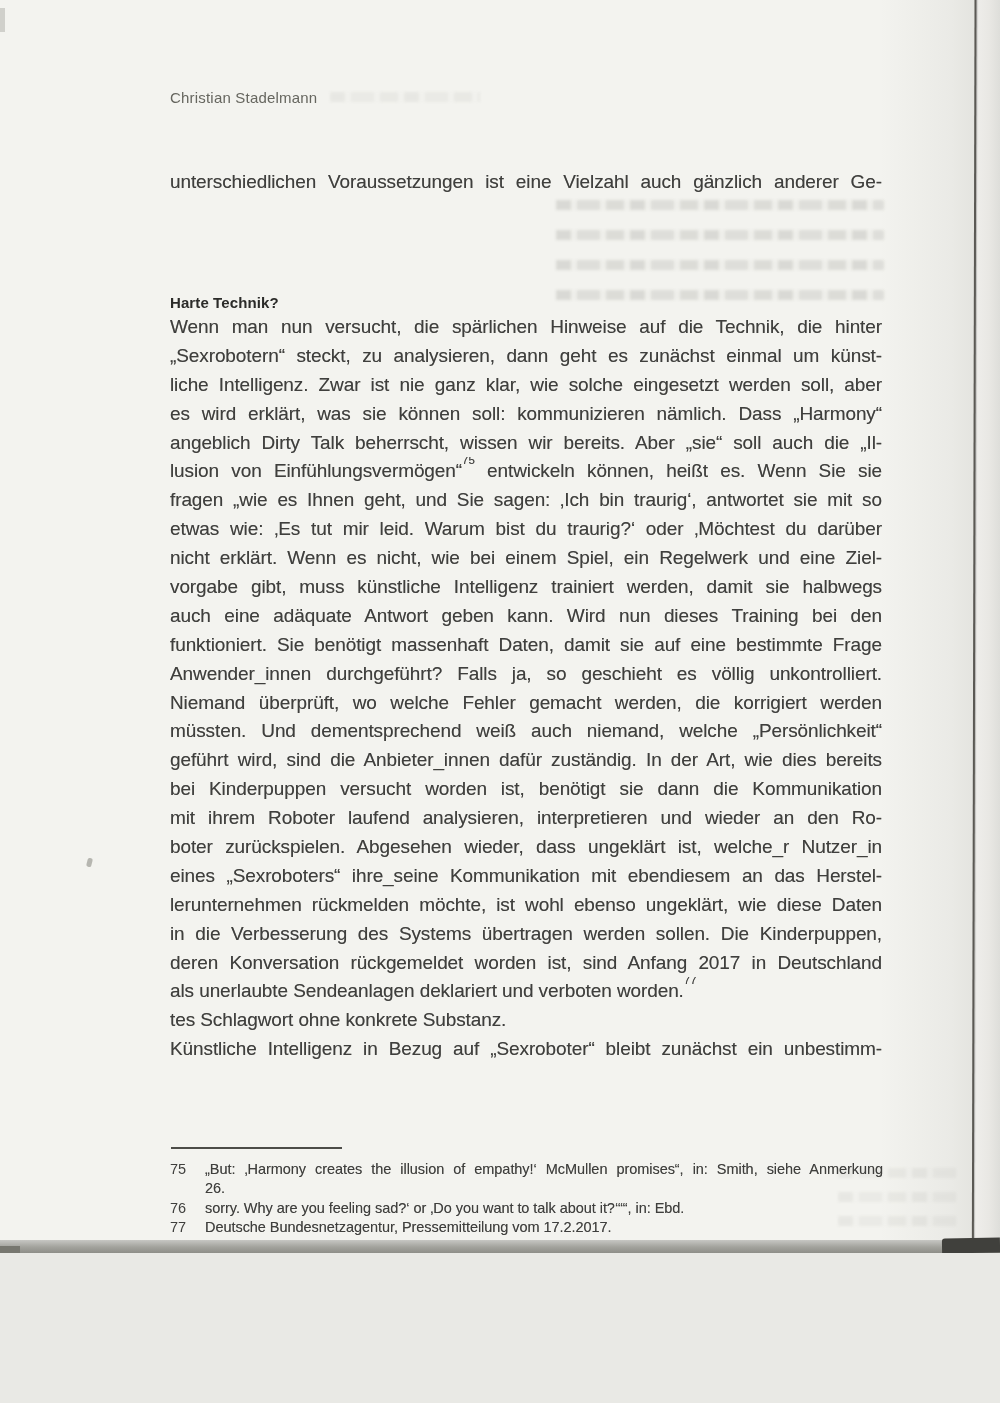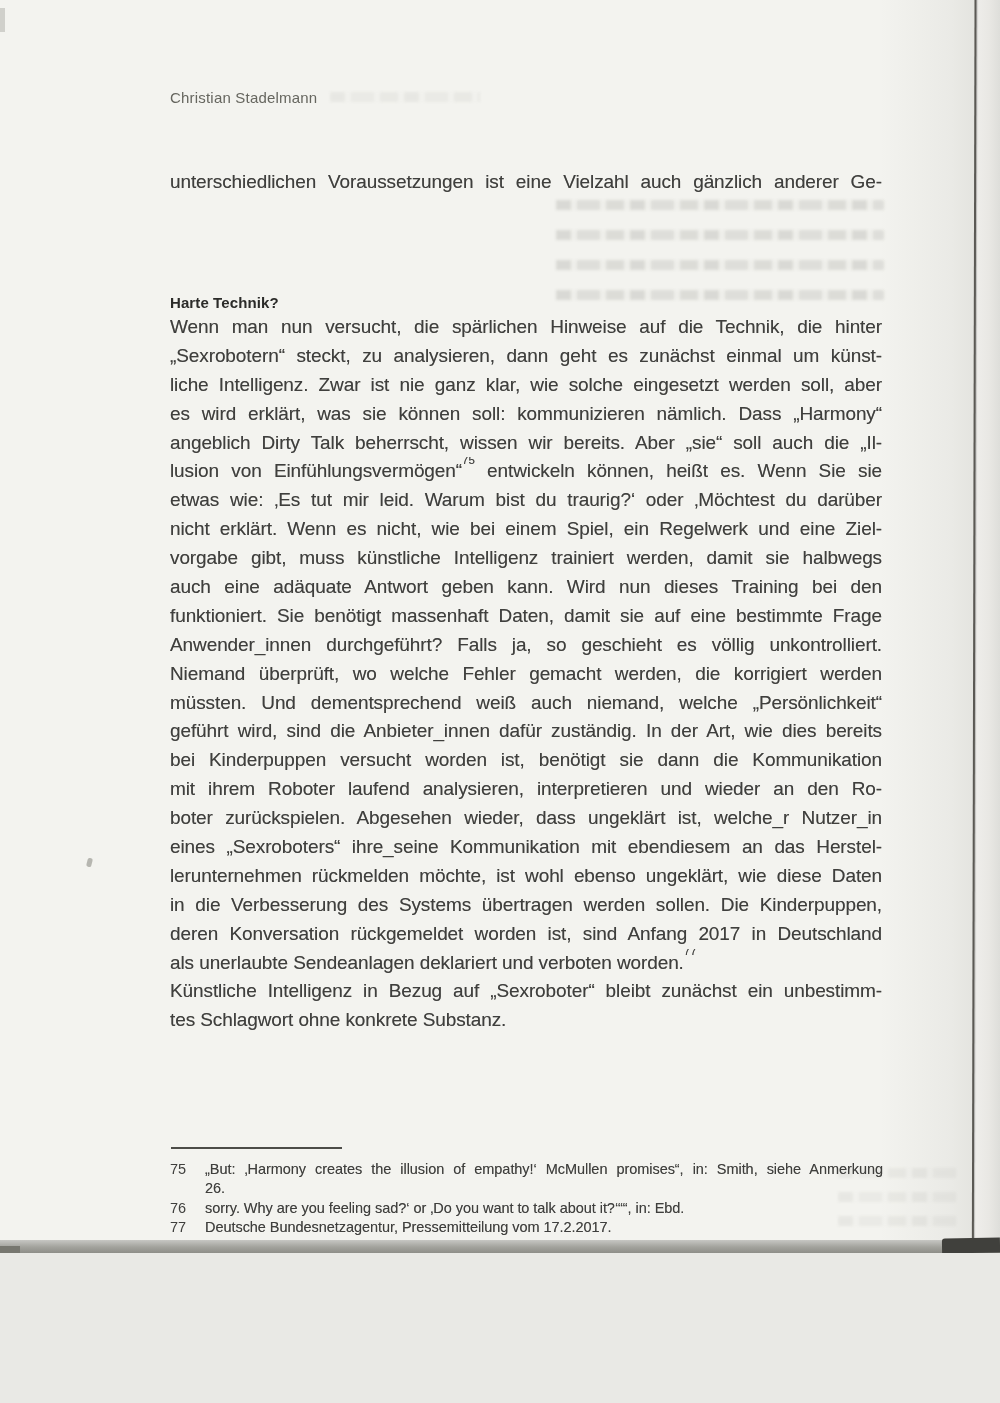--- a/index.html
+++ b/index.html
@@ -87,39 +87,40 @@
 
   <div class="heading">Harte Technik?</div>
 
   <div class="bodytext">
     <div class="ln j">Wenn man nun versucht, die spärlichen Hinweise auf die Technik, die hinter</div>
     <div class="ln j">„Sexrobotern“ steckt, zu analysieren, dann geht es zunächst einmal um künst-</div>
     <div class="ln j">liche Intelligenz. Zwar ist nie ganz klar, wie solche eingesetzt werden soll, aber</div>
     <div class="ln j">es wird erklärt, was sie können soll: kommunizieren nämlich. Dass „Harmony“</div>
     <div class="ln j">angeblich Dirty Talk beherrscht, wissen wir bereits. Aber „sie“ soll auch die „Il-</div>
     <div class="ln j"><span>lusion von Einfühlungsvermögen“</span><sup class="fnref">75</sup><span> entwickeln können, heißt es. Wenn Sie sie</span></div>
+    <div class="ln j">fragen „wie es Ihnen geht, und Sie sagen: ‚Ich bin traurig‘, antwortet sie mit so</div>
     <div class="ln j">etwas wie: ‚Es tut mir leid. Warum bist du traurig?‘ oder ‚Möchtest du darüber</div>
     <div class="ln j">nicht erklärt. Wenn es nicht, wie bei einem Spiel, ein Regelwerk und eine Ziel-</div>
     <div class="ln j">vorgabe gibt, muss künstliche Intelligenz trainiert werden, damit sie halbwegs</div>
     <div class="ln j">auch eine adäquate Antwort geben kann. Wird nun dieses Training bei den</div>
     <div class="ln j">funktioniert. Sie benötigt massenhaft Daten, damit sie auf eine bestimmte Frage</div>
     <div class="ln j">Anwender_innen durchgeführt? Falls ja, so geschieht es völlig unkontrolliert.</div>
     <div class="ln j">Niemand überprüft, wo welche Fehler gemacht werden, die korrigiert werden</div>
     <div class="ln j">müssten. Und dementsprechend weiß auch niemand, welche „Persönlichkeit“</div>
     <div class="ln j">geführt wird, sind die Anbieter_innen dafür zuständig. In der Art, wie dies bereits</div>
     <div class="ln j">bei Kinderpuppen versucht worden ist, benötigt sie dann die Kommunikation</div>
     <div class="ln j">mit ihrem Roboter laufend analysieren, interpretieren und wieder an den Ro-</div>
     <div class="ln j">boter zurückspielen. Abgesehen wieder, dass ungeklärt ist, welche_r Nutzer_in</div>
     <div class="ln j">eines „Sexroboters“ ihre_seine Kommunikation mit ebendiesem an das Herstel-</div>
     <div class="ln j">lerunternehmen rückmelden möchte, ist wohl ebenso ungeklärt, wie diese Daten</div>
     <div class="ln j">in die Verbesserung des Systems übertragen werden sollen. Die Kinderpuppen,</div>
     <div class="ln j">deren Konversation rückgemeldet worden ist, sind Anfang 2017 in Deutschland</div>
     <div class="ln"><span>als unerlaubte Sendeanlagen deklariert und verboten worden.</span><sup class="fnref">77</sup></div>
+    <div class="ln">tes Schlagwort ohne konkrete Substanz.</div>
     <div class="ln j">Künstliche Intelligenz in Bezug auf „Sexroboter“ bleibt zunächst ein unbestimm-</div>
-    <div class="ln">tes Schlagwort ohne konkrete Substanz.</div>
   </div>
 
   <div class="separator"></div>
   <div class="footnotes">
     <div class="fn">
       <div class="fn-num">75</div>
       <div class="fn-body">
         <div class="fl j">„But: ‚Harmony creates the illusion of empathy!‘ McMullen promises“, in: Smith, siehe Anmerkung</div>
         <div class="fl">26.</div>
       </div>

